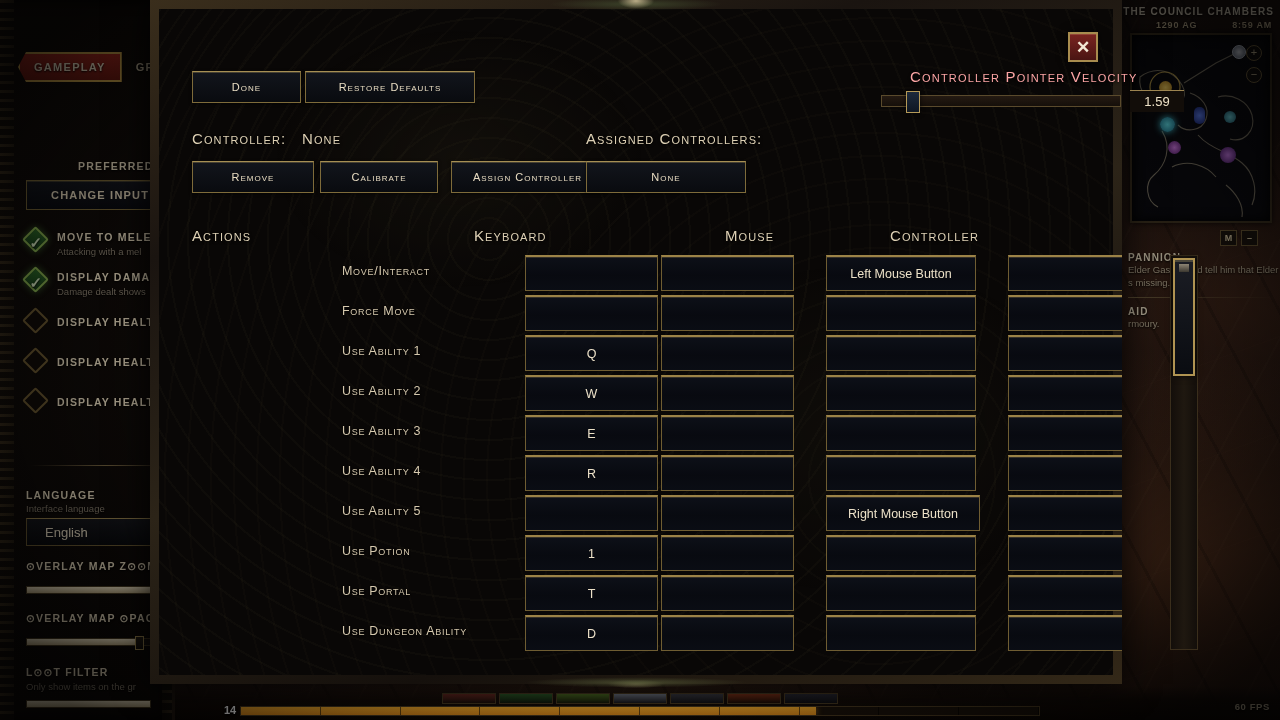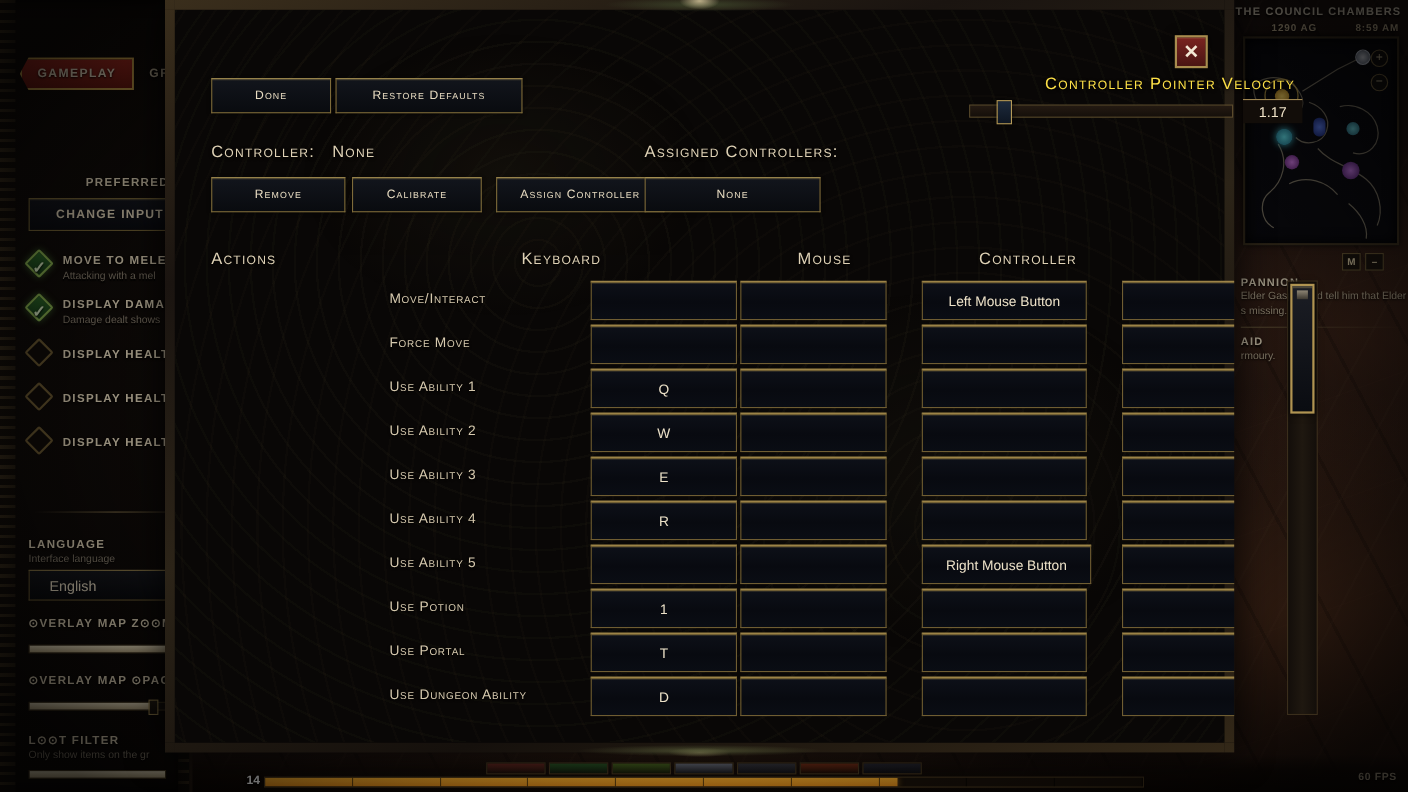--- a/index.html
+++ b/index.html
@@ -251,24 +251,23 @@
     background:linear-gradient(180deg,#12151c,#090b0f);
     border:1px solid #7e6b3a; border-top-color:#a68f53;
     display:flex; align-items:center; justify-content:center;
     font-size:11px; letter-spacing:1px; color:#e8dcc2;
     font-variant:small-caps; text-transform:capitalize;
     box-shadow:inset 0 1px 0 rgba(210,180,110,.28), 0 1px 3px rgba(0,0,0,.6);
   }
 
   .vel-title{
     position:absolute; left:760px; top:68px; width:300px;
-    font-size:15px; letter-spacing:1.2px; color:#fde047;
+    font-size:15px; letter-spacing:1.2px; color:#fca5a5;
     font-variant:small-caps; text-transform:capitalize;
     text-shadow:0 1px 3px #000;
-    margin-left:40px;
   }
   .vel-slider{
     position:absolute; left:731px; top:95px; width:240px; height:12px;
     background:linear-gradient(180deg,#241a12,#150f0a);
     border:1px solid #5a4a2c;
   }
   .vel-knob{
     position:absolute; left:28px; top:-5px; width:14px; height:22px;
     background:linear-gradient(180deg,#1d2a3c,#0e1622);
     border:1px solid #b59a58; box-shadow:0 0 5px rgba(0,0,0,.7);
@@ -288,21 +287,21 @@
 
   
   .col-head{
     position:absolute; top:227px; font-size:15px; letter-spacing:1.1px;
     color:#ded1b5; font-variant:small-caps; text-transform:capitalize;
     text-shadow:0 1px 3px #000;
   }
   .rows-clip{
     position:absolute; left:0; top:255px; width:972px; height:400px; overflow:hidden;
   }
-  .row{ position:absolute; left:12px; width:972px; height:40px; }
+  .row{ position:absolute; left:0; width:972px; height:40px; }
   .row-label{
     position:absolute; left:192px; top:9px; width:170px;
     font-size:12.5px; letter-spacing:.7px; color:#d6c9ae;
     font-variant:small-caps; text-transform:capitalize;
     text-shadow:0 1px 2px #000;
   }
   .cell{
     position:absolute; top:0; height:36px;
     background:linear-gradient(180deg,#0d1018 0%,#080a10 55%,#0a0d14 100%);
     border:1px solid #6f5d32;
@@ -492,21 +491,21 @@
 
     <div class="close-btn">✕</div>
 
     <div class="sc-btn" style="left:42px;top:71px;width:109px;">Done</div>
     <div class="sc-btn" style="left:155px;top:71px;width:170px;">Restore Defaults</div>
 
     <div class="vel-title">Controller pointer velocity</div>
     <div class="vel-slider">
       <span class="vel-knob" id="velKnob" style="left: calc(13% - 7px);"></span>
     </div>
-    <div class="vel-val">1.17</div>
+    <div class="vel-val">1.59</div>
 
     <div class="sec-label" style="left:42px;top:130px;">Controller:</div>
     <div class="sec-label" style="left:152px;top:130px;">None</div>
     <div class="sec-label" style="left:436px;top:130px;">Assigned Controllers:</div>
 
     <div class="sc-btn" style="left:42px;top:161px;width:122px;">Remove</div>
     <div class="sc-btn" style="left:170px;top:161px;width:118px;">Calibrate</div>
     <div class="sc-btn" style="left:301px;top:161px;width:153px;">Assign Controller</div>
     <div class="sc-btn" style="left:436px;top:161px;width:160px;">None</div>
 

